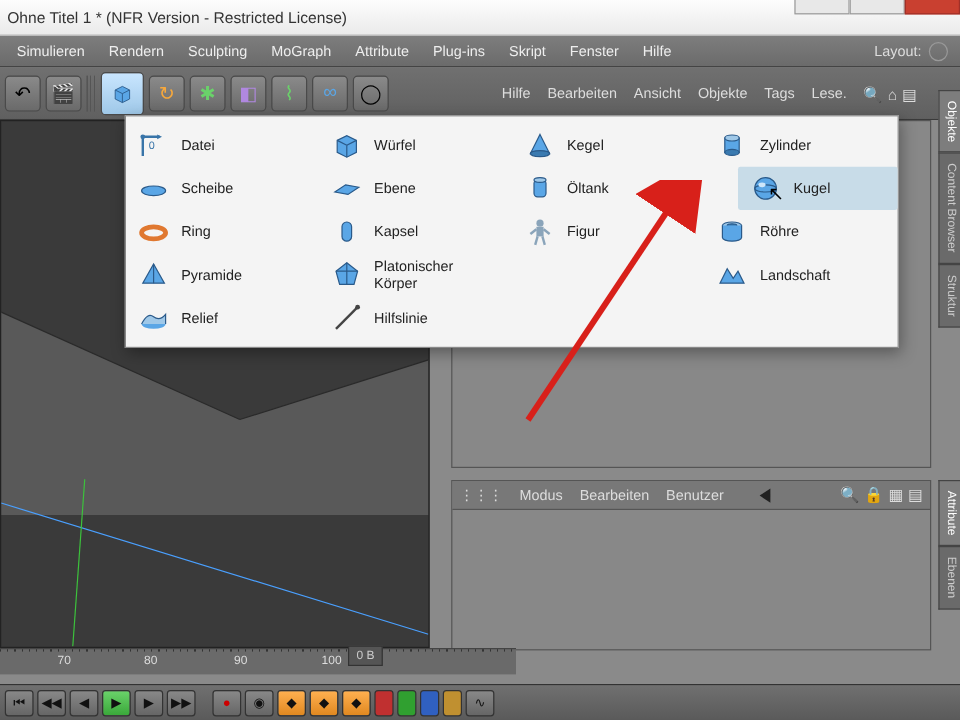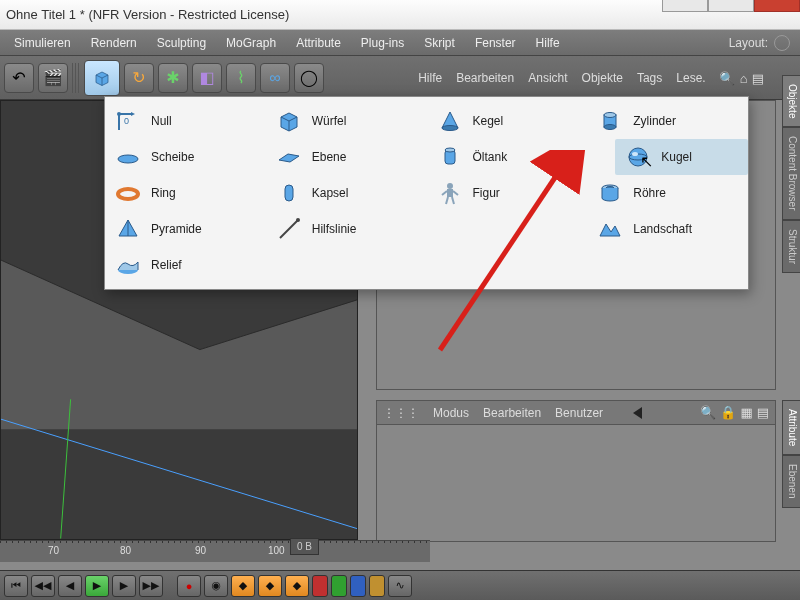--- a/index.html
+++ b/index.html
@@ -199,21 +199,21 @@
     <div class="popup-col" id="pcol1">
         <div class="pitem">
           <span class="picon">
             <svg viewBox="0 0 26 26">
               <path d="M4 22 L4 6 M4 6 L18 6" stroke="#3874a8" stroke-width="2" fill="none"></path>
               <circle cx="4" cy="6" r="2" fill="#3874a8"></circle>
               <path d="M16 4 L20 6 L16 8" fill="#3874a8"></path>
               <text x="9" y="16" font-size="9" fill="#3874a8">0</text>
             </svg>
           </span>
-          <span>Null</span>
+          <span>Datei</span>
         </div>
         <div class="pitem">
           <span class="picon">
             <svg viewBox="0 0 26 26">
               <ellipse cx="13" cy="15" rx="10" ry="4" fill="#5aa6e6" stroke="#2a5a8a"></ellipse>
             </svg>
           </span>
           <span>Scheibe</span>
         </div>
         <div class="pitem">
@@ -263,20 +263,30 @@
           </span>
           <span>Ebene</span>
         </div>
         <div class="pitem">
           <span class="picon">
             <svg viewBox="0 0 26 26">
               <rect x="9" y="5" width="8" height="16" rx="4" fill="#5aa6e6" stroke="#2a5a8a"></rect>
             </svg>
           </span>
           <span>Kapsel</span>
+        </div>
+        <div class="pitem">
+          <span class="picon">
+            <svg viewBox="0 0 26 26">
+              <polygon points="13,3 22,10 19,21 7,21 4,10" fill="#5aa6e6" stroke="#2a5a8a"></polygon>
+              <line x1="13" y1="3" x2="13" y2="21" stroke="#2a5a8a"></line>
+              <line x1="4" y1="10" x2="22" y2="10" stroke="#2a5a8a"></line>
+            </svg>
+          </span>
+          <span>Platonischer Körper</span>
         </div>
         <div class="pitem">
           <span class="picon">
             <svg viewBox="0 0 26 26">
               <line x1="4" y1="22" x2="22" y2="4" stroke="#444" stroke-width="2"></line>
               <circle cx="22" cy="4" r="2" fill="#444"></circle>
             </svg>
           </span>
           <span>Hilfslinie</span>
         </div>

